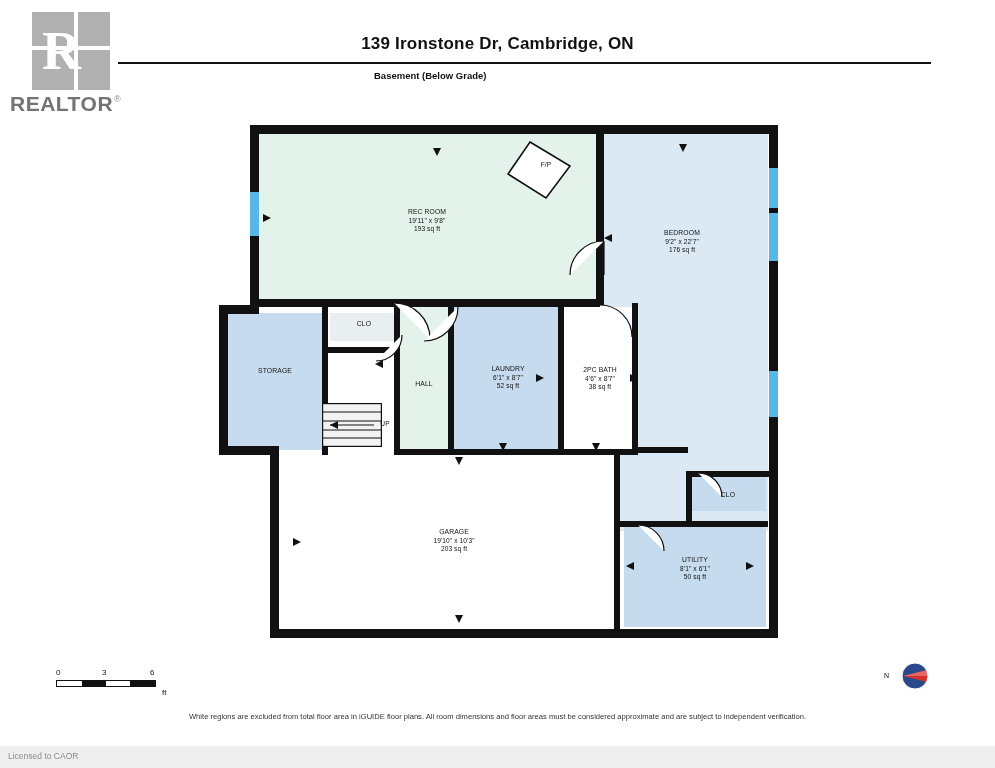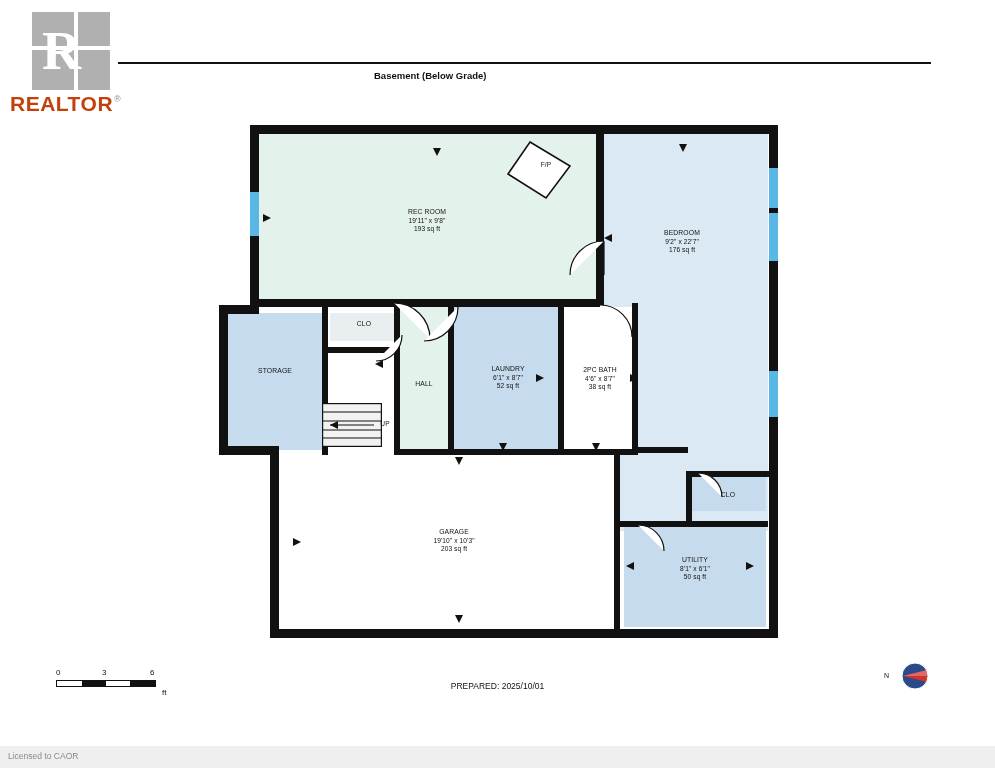--- a/index.html
+++ b/index.html
@@ -26,21 +26,21 @@
     position:absolute; background:#fff;
   }
   .realtor-logo .r {
     position:absolute; left:32px; top:10px;
     font-family:"Liberation Serif", serif;
     font-size:54px; font-weight:bold; color:#fff; line-height:58px;
   }
   .realtor-logo .word {
     position:absolute; left:0; top:80px; width:118px;
     font-family:"Liberation Sans", sans-serif;
-    font-size:21px; letter-spacing:0.5px; color:#c2410c; font-weight:bold;
+    font-size:21px; letter-spacing:0.5px; color:#737373; font-weight:bold;
   }
   .realtor-logo .reg {
     position:absolute; left:104px; top:82px; font-size:9px; color:#8f8f8f;
   }
 
   .title {
     position:absolute; left:0; right:0; top:34px;
     text-align:center; font-size:17px; font-weight:bold; letter-spacing:0.2px;
   }
   .title-rule {
@@ -102,20 +102,21 @@
     <div class="mark">
       <div class="bar" style="left:0;top:0;width:10px;height:78px;"></div>
       <div class="bar" style="left:0;top:34px;width:88px;height:4px;"></div>
       <div class="bar" style="left:52px;top:0;width:4px;height:78px;"></div>
     </div>
     <div class="r">R</div>
     <div class="word">REALTOR</div>
     <div class="reg">®</div>
   </div>
 
+  <div class="title">139 Ironstone Dr, Cambridge, ON</div>
   <div class="title-rule"></div>
 
   <div class="sub-label">Basement (Below Grade)</div>
 
   <div class="plan">
 
     <div class="room fill-green" style="left:258px;top:133px;width:338px;height:170px;"></div>
     <div class="room fill-blue" style="left:604px;top:133px;width:164px;height:318px;"></div>
     <div class="room fill-blue" style="left:620px;top:451px;width:148px;height:80px;"></div>
 
@@ -271,30 +272,30 @@
     <div class="ticks" style="left:0;">0</div>
     <div class="ticks" style="left:46px;">3</div>
     <div class="ticks" style="left:94px;">6</div>
     <div class="bar">
       <div class="seg" style="left:25px;width:24px;"></div>
       <div class="seg" style="left:73px;width:25px;"></div>
     </div>
     <div class="ft">ft</div>
   </div>
 
-  <div class="prepared">PREPARED: 2025/10/01</div>
 
   <div class="compass">
     <div class="n">N</div>
     <svg class="rose" viewBox="0 0 30 28">
       <circle cx="15" cy="14" r="13" fill="#2b4a8b"></circle>
       <polygon points="3,14 27,8 27,20" fill="#d4312a"></polygon>
       <polygon points="3,14 27,8 27,14" fill="#f0a0a0" opacity="0.5"></polygon>
       <circle cx="15" cy="14" r="13" fill="none" stroke="#ffffff" stroke-width="1"></circle>
     </svg>
   </div>
 
+  <div class="disclaimer">White regions are excluded from total floor area in iGUIDE floor plans. All room dimensions and floor areas must be considered approximate and are subject to independent verification.</div>
 
   <div class="footer-bar">
     <span>Licensed to CAOR</span>
   </div>
 
 </div>
 
 </body></html>

